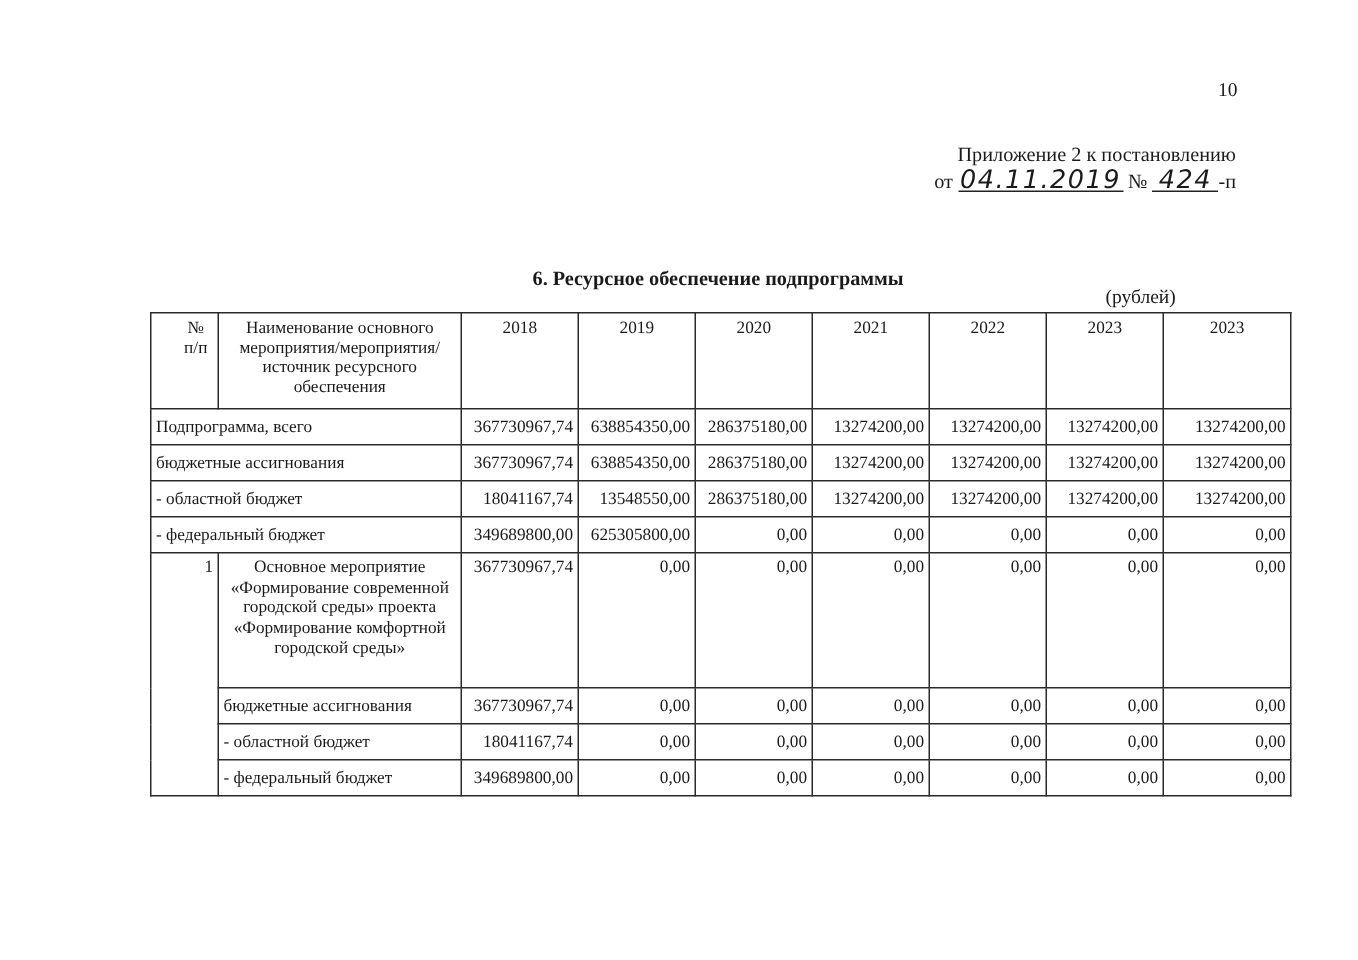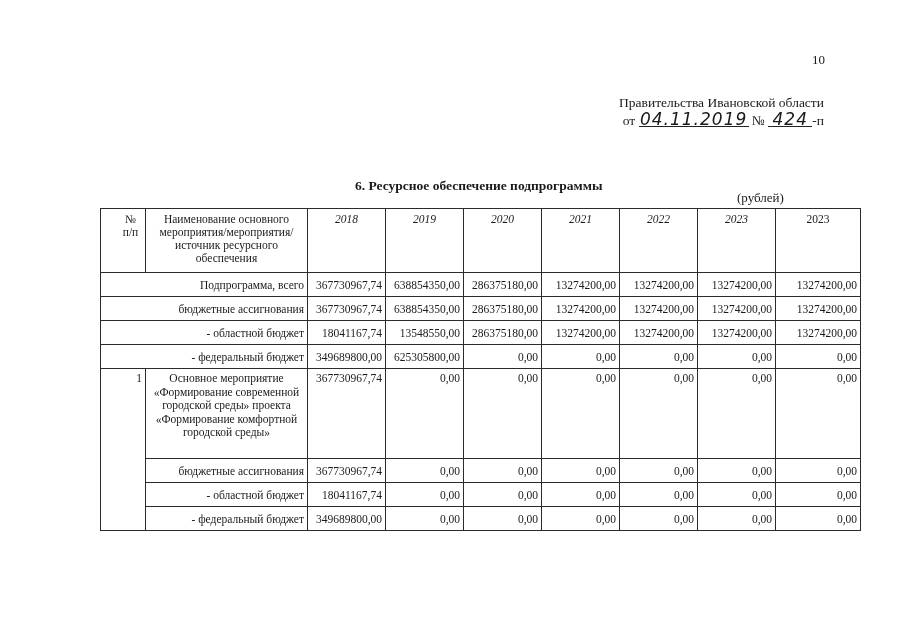--- a/index.html
+++ b/index.html
@@ -11,37 +11,37 @@
           display:inline-block; border-bottom:1px solid #222; text-align:center; line-height:13px; }
   .hand.date { width:110px; }
   .hand.num { width:44px; }
   .section-title { position:absolute; left:355px; top:178px; font-weight:bold; font-size:13.5px; }
   .units { position:absolute; left:737px; top:190px; font-size:13px; }
   table { position:absolute; left:100px; top:208px; border-collapse:collapse; font-size:11.5px; }
   td, th { border:1.3px solid #2a2a2a; padding:0 3px; font-weight:normal; }
   th { vertical-align:top; text-align:center; padding-top:4px; line-height:13px; }
   .c-num { width:23px;padding-left:18px; }
   .c-name { width:155px; }
-  .c-yr { width:71px;font-style:italic; }
+  .c-yr { width:71px; }
   .c-yr2024 { width:78px; }
   tr.hdr { height:64px; }
   tr.r { height:24px; }
   tr.tall { height:90px; }
   td.num { text-align:right; white-space:nowrap; }
   td.top { vertical-align:top; padding-top:3px; }
-  td.lbl { text-align:right; white-space:nowrap; }
+  td.lbl { text-align:left; white-space:nowrap; }
   td.mlbl { text-align:center; line-height:13.5px; vertical-align:top; padding-top:3px; }
 </style>
 </head>
 <body>
 
 <div class="page-num">10</div>
 
 <div class="appendix">
-  <div>Правительства Ивановской области</div>
+  <div>Приложение 2 к постановлению</div>
   <div>
     <span>от</span>
     <span class="hand date">04.11.2019</span>
     <span>№</span>
     <span class="hand num">424</span><span>-п</span>
   </div>
 </div>
 
 <div class="section-title">6. Ресурсное обеспечение подпрограммы</div>
 <div class="units">(рублей)</div>

